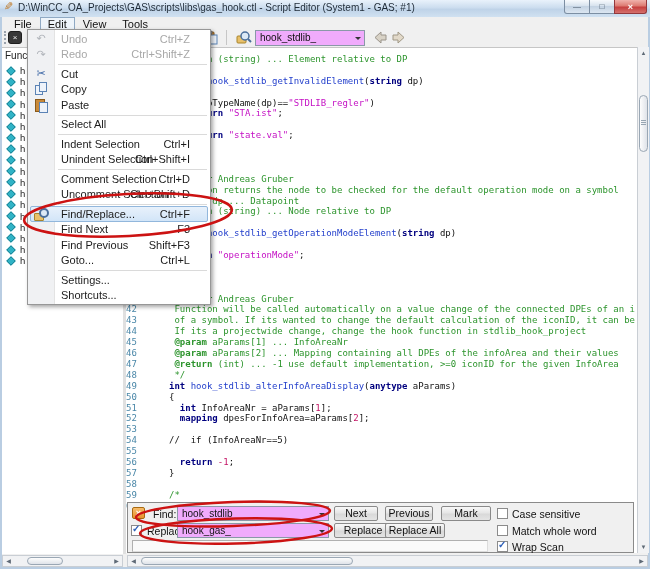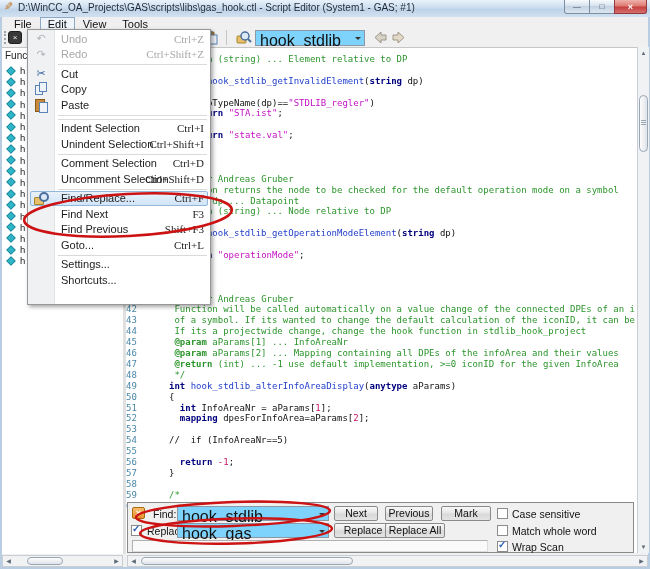--- a/index.html
+++ b/index.html
@@ -25,22 +25,22 @@
     padding-left:4px;font-size:11px;}
   .mb-item{padding:0 7px;line-height:13px;color:#111;border:1px solid transparent;box-sizing:border-box;}
   .mb-item.pressed{border:1px solid #8fa9c4;background:#eef4fa;}
   
   .tb-handle{position:absolute;left:4px;top:31px;height:13px;width:0;border-left:2px dotted #9aa2ac;}
   .tb-xbtn{position:absolute;left:8px;top:31px;width:14px;height:13px;background:#383838;
     border:1px solid #1e1e1e;border-radius:3px;color:#f0f0f0;font-size:8px;line-height:11px;
     text-align:center;box-sizing:border-box;}
   .tb-sep{position:absolute;left:226px;top:30px;width:1px;height:15px;background:#c6c6c6;}
   .tb-ico{position:absolute;width:16px;height:15px;}
-  .combo{position:absolute;background:#7dd3fc;border:1px solid #8a98a8;box-sizing:border-box;
-    font-size:16px;color:#111;}
+  .combo{position:absolute;background:#f0abfc;border:1px solid #8a98a8;box-sizing:border-box;
+    font-size:10px;color:#111;}
   .combo .val{position:absolute;left:4px;top:1px;white-space:nowrap;}
   .combo .arr{position:absolute;right:3px;top:6px;width:0;height:0;
     border:3.5px solid transparent;border-top-color:#333;}
   #tb-combo{left:255px;top:30px;width:110px;height:16px;}
   
   .fpanel{position:absolute;left:2px;top:47px;width:121px;height:507px;background:#fff;
     border-top:1px solid #c6c6c6;box-sizing:border-box;}
   .fpanel-header{position:absolute;left:3px;top:2px;width:23px;overflow:hidden;font-size:10px;
     color:#222;white-space:nowrap;}
   .flist{position:absolute;left:0;top:17px;width:121px;}
@@ -82,21 +82,21 @@
   .hs-thumb{position:absolute;top:1px;height:8px;border-radius:4px;
     background:linear-gradient(#fdfdfd,#dfe3e9);border:1px solid #9aa7b4;box-sizing:border-box;}
   
   .menu{position:absolute;left:27px;top:29px;width:184px;height:276px;background:#fff;
     border:1px solid #979797;box-shadow:2px 2px 4px rgba(0,0,0,.35);z-index:20;box-sizing:border-box;}
   .menu-gutter{position:absolute;left:0;top:0;bottom:0;width:26px;background:#f0f1f3;
     border-right:1px solid #e3e3e3;}
   .menu-items{position:absolute;left:0;top:1px;right:0;}
   .mi{position:relative;height:15.5px;display:flex;align-items:center;}
   .mi .lbl{margin-left:33px;font-size:11px;color:#1c1c1c;position:relative;z-index:1;}
-  .mi .sc{position:absolute;right:6px;font-size:11px;color:#1c1c1c;z-index:1;font-family:Liberation Serif, serif;}
+  .mi .sc{position:absolute;right:20px;font-size:11px;color:#1c1c1c;z-index:1;}
   .mi.disabled .lbl,.mi.disabled .sc{color:#a8a8a8;}
   .mi.hl::before{content:"";position:absolute;left:2px;right:2px;top:0;bottom:0;
     background:linear-gradient(#e8f1fb,#d2e5f8);border:1px solid #92b7dc;border-radius:2px;box-sizing:border-box;}
   .mi .ic{position:absolute;left:5px;width:16px;height:14px;display:flex;align-items:center;
     justify-content:center;z-index:1;font-size:11px;}
   .ic-undo,.ic-redo{color:#b0b4ba;}
   .ic-cut{color:#3f69a6;}
   .ic-copy{position:absolute;}
   .ic-copy::before{content:"";position:absolute;left:2px;top:3px;width:6px;height:8px;
     background:#eef3fa;border:1px solid #5b83b5;}
@@ -463,20 +463,23 @@
       </div>
       <div class="mi">
         <span class="ic ic-copy"></span>
         <span class="lbl">Copy</span>
       </div>
       <div class="mi">
         <span class="ic ic-paste"></span>
         <span class="lbl">Paste</span>
       </div>
       <div class="msep"></div>
+      <div class="mi">
+        <span class="lbl">Select All</span>
+      </div>
       <div class="msep"></div>
       <div class="mi">
         <span class="lbl">Indent Selection</span>
         <span class="sc">Ctrl+I</span>
       </div>
       <div class="mi">
         <span class="lbl">Unindent Selection</span>
         <span class="sc">Ctrl+Shift+I</span>
       </div>
       <div class="msep"></div>

